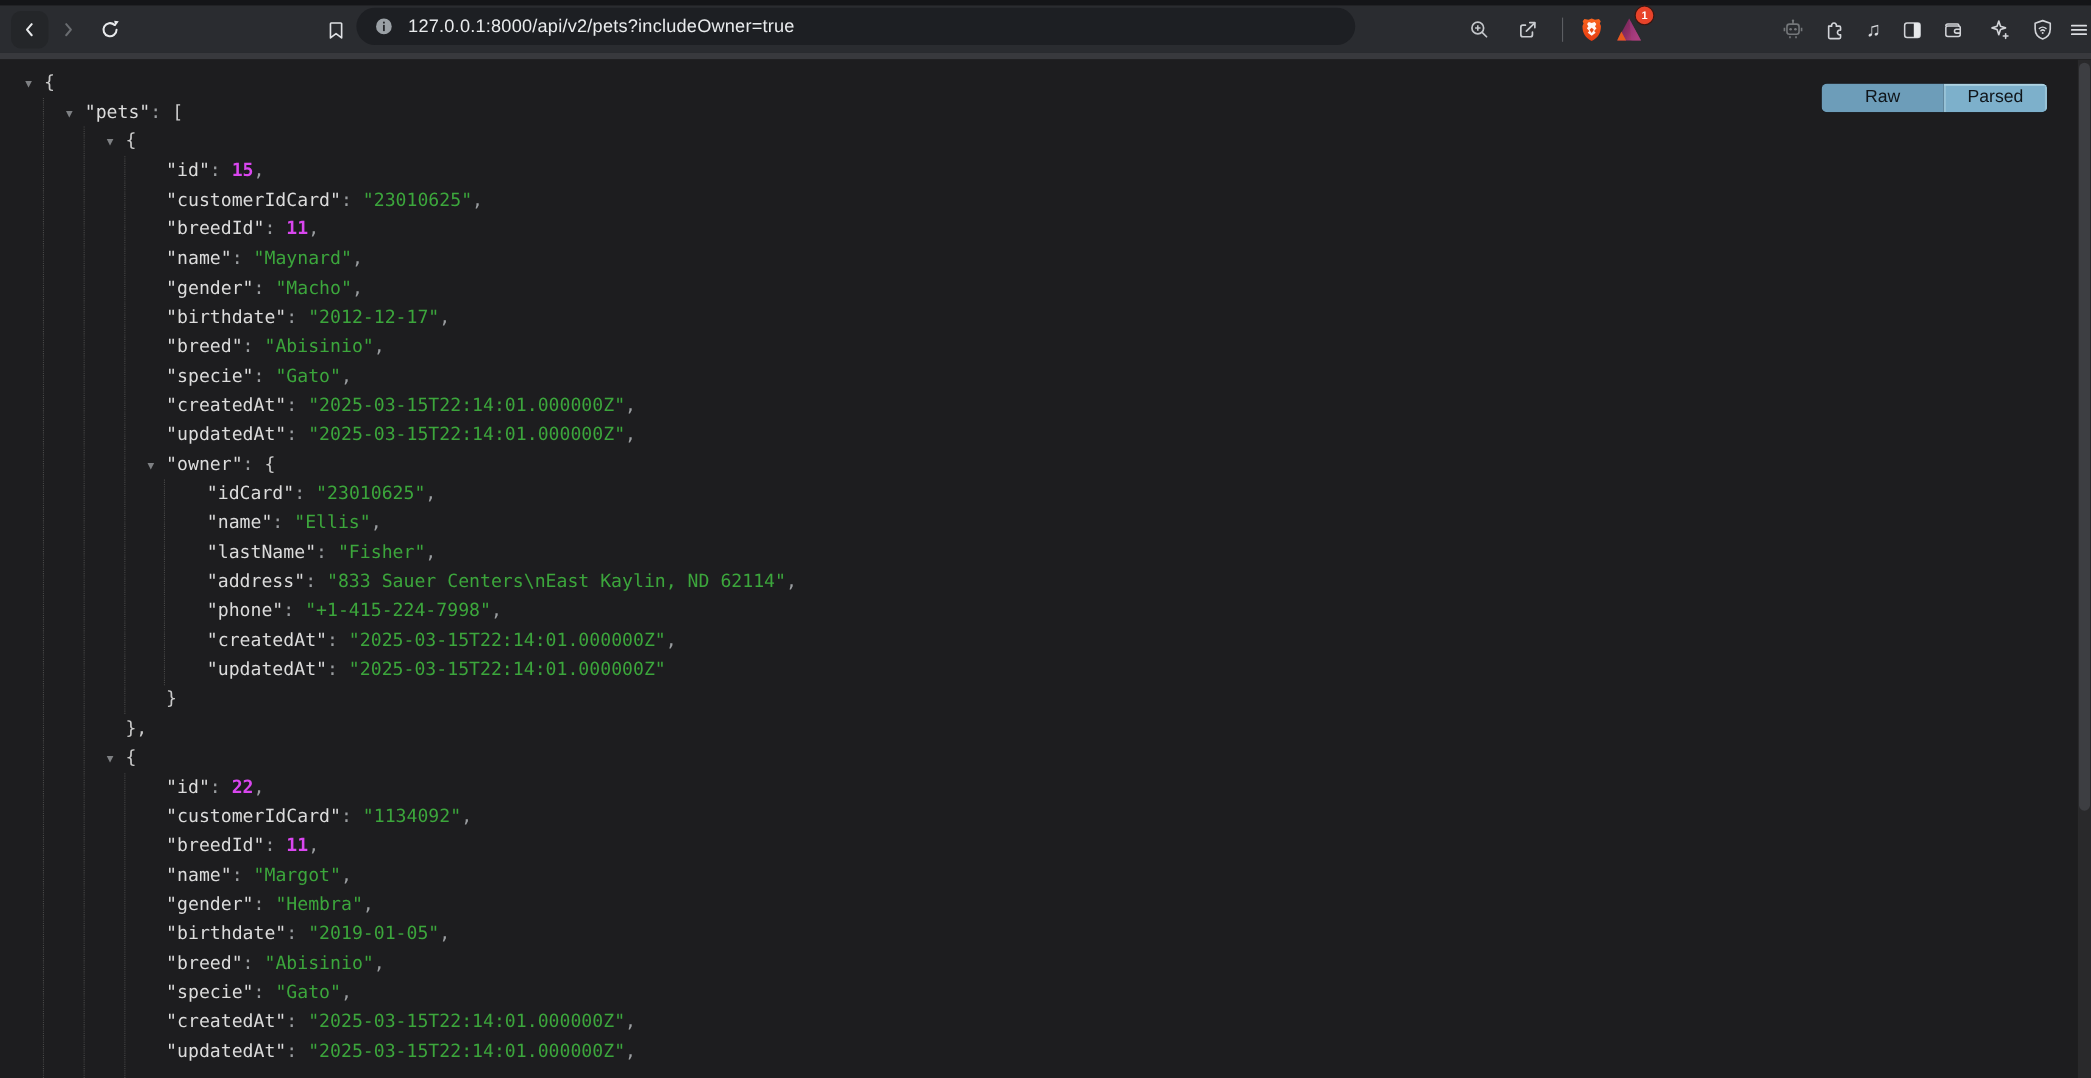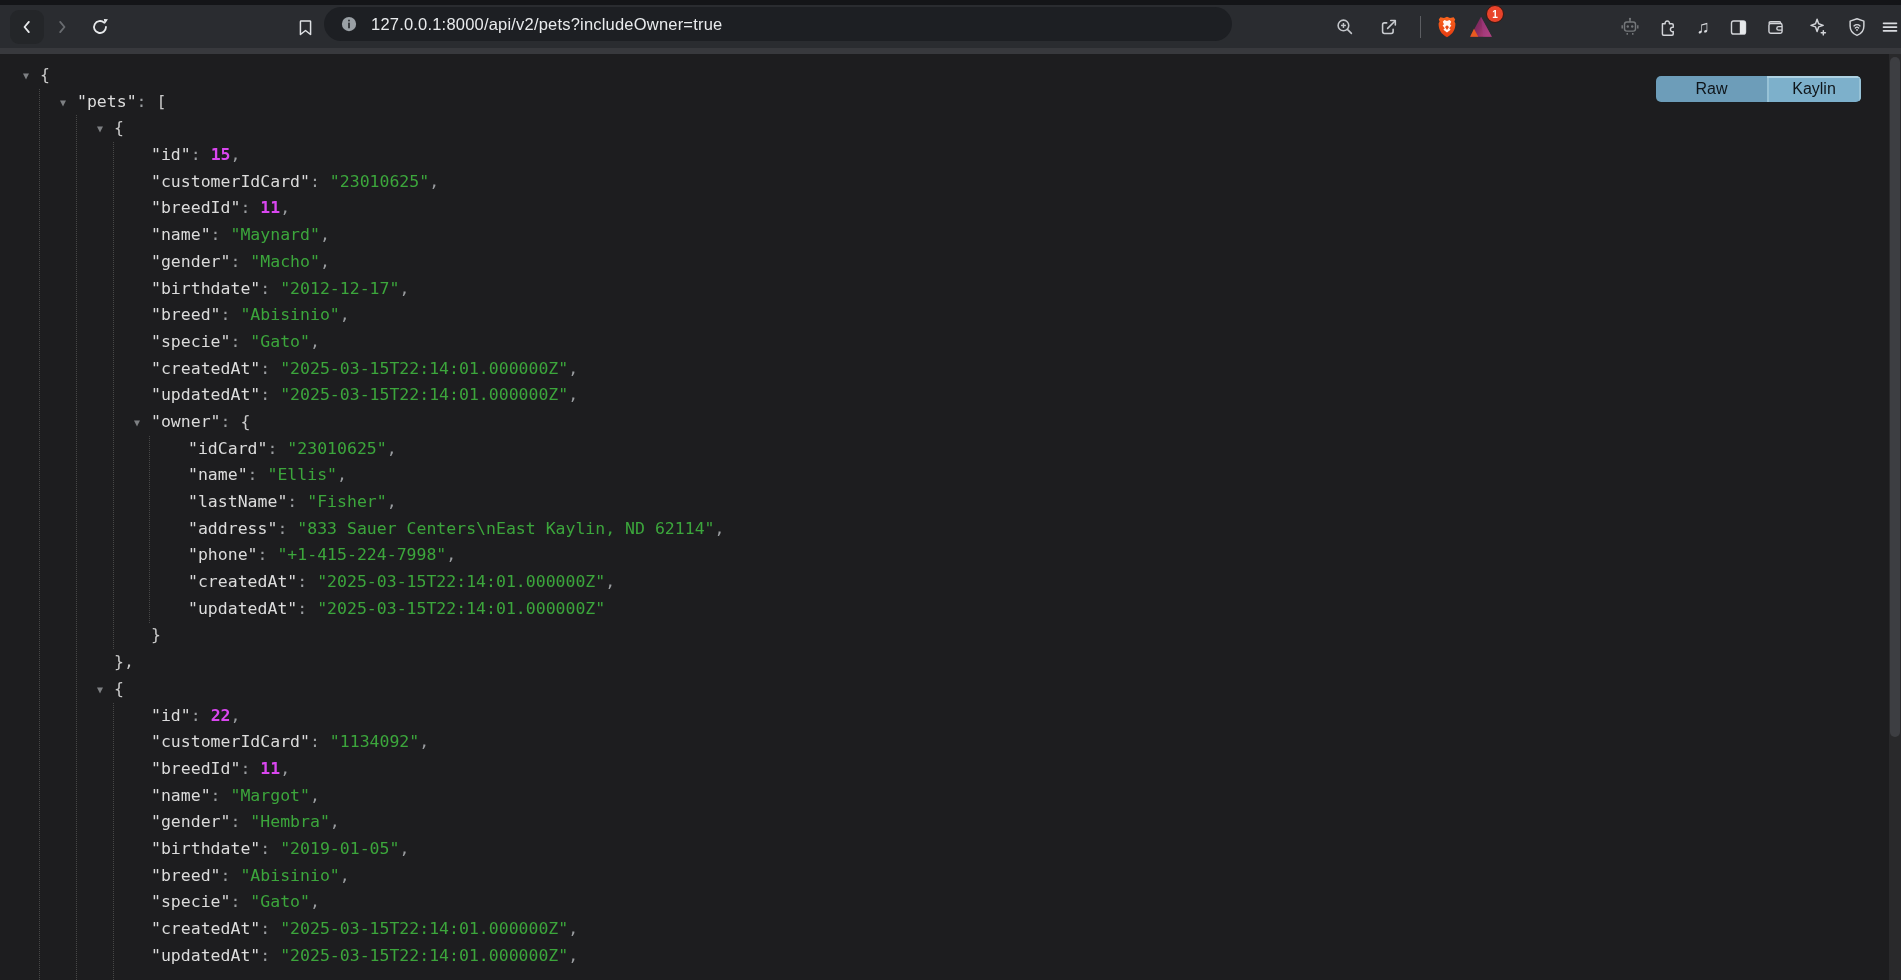--- a/index.html
+++ b/index.html
@@ -216,21 +216,21 @@
       </svg>
     </div>
   </div>
 
   <div class="tb-underline"></div>
 
   <div class="content">
 
     <div class="mode-toggle">
       <div class="mode-btn mode-raw">Raw</div>
-      <div class="mode-btn mode-parsed">Kaylin</div>
+      <div class="mode-btn mode-parsed">Parsed</div>
     </div>
 
     <div class="guide" style="left:39px;top:35px;height:891px;"></div>
     <div class="guide" style="left:76px;top:61px;height:865px;"></div>
     <div class="guide" style="left:113px;top:88px;height:507px;"></div>
     <div class="guide" style="left:149px;top:382px;height:187px;"></div>
     <div class="guide" style="left:113px;top:649px;height:277px;"></div>
 
     <div class="json-tree"><div class="ln" style="padding-left: 40px;"><span class="tri">▼</span><span class="tb">{</span></div><div class="ln" style="padding-left: 77px;"><span class="tri">▼</span><span class="tk">"pets"</span><span class="tp">: </span><span class="tb">[</span></div><div class="ln" style="padding-left: 114px;"><span class="tri">▼</span><span class="tb">{</span></div><div class="ln" style="padding-left: 151px;"><span class="tk">"id"</span><span class="tp">: </span><span class="tn">15</span><span class="tp">,</span></div><div class="ln" style="padding-left: 151px;"><span class="tk">"customerIdCard"</span><span class="tp">: </span><span class="ts">"23010625"</span><span class="tp">,</span></div><div class="ln" style="padding-left: 151px;"><span class="tk">"breedId"</span><span class="tp">: </span><span class="tn">11</span><span class="tp">,</span></div><div class="ln" style="padding-left: 151px;"><span class="tk">"name"</span><span class="tp">: </span><span class="ts">"Maynard"</span><span class="tp">,</span></div><div class="ln" style="padding-left: 151px;"><span class="tk">"gender"</span><span class="tp">: </span><span class="ts">"Macho"</span><span class="tp">,</span></div><div class="ln" style="padding-left: 151px;"><span class="tk">"birthdate"</span><span class="tp">: </span><span class="ts">"2012-12-17"</span><span class="tp">,</span></div><div class="ln" style="padding-left: 151px;"><span class="tk">"breed"</span><span class="tp">: </span><span class="ts">"Abisinio"</span><span class="tp">,</span></div><div class="ln" style="padding-left: 151px;"><span class="tk">"specie"</span><span class="tp">: </span><span class="ts">"Gato"</span><span class="tp">,</span></div><div class="ln" style="padding-left: 151px;"><span class="tk">"createdAt"</span><span class="tp">: </span><span class="ts">"2025-03-15T22:14:01.000000Z"</span><span class="tp">,</span></div><div class="ln" style="padding-left: 151px;"><span class="tk">"updatedAt"</span><span class="tp">: </span><span class="ts">"2025-03-15T22:14:01.000000Z"</span><span class="tp">,</span></div><div class="ln" style="padding-left: 151px;"><span class="tri">▼</span><span class="tk">"owner"</span><span class="tp">: </span><span class="tb">{</span></div><div class="ln" style="padding-left: 188px;"><span class="tk">"idCard"</span><span class="tp">: </span><span class="ts">"23010625"</span><span class="tp">,</span></div><div class="ln" style="padding-left: 188px;"><span class="tk">"name"</span><span class="tp">: </span><span class="ts">"Ellis"</span><span class="tp">,</span></div><div class="ln" style="padding-left: 188px;"><span class="tk">"lastName"</span><span class="tp">: </span><span class="ts">"Fisher"</span><span class="tp">,</span></div><div class="ln" style="padding-left: 188px;"><span class="tk">"address"</span><span class="tp">: </span><span class="ts">"833 Sauer Centers\nEast Kaylin, ND 62114"</span><span class="tp">,</span></div><div class="ln" style="padding-left: 188px;"><span class="tk">"phone"</span><span class="tp">: </span><span class="ts">"+1-415-224-7998"</span><span class="tp">,</span></div><div class="ln" style="padding-left: 188px;"><span class="tk">"createdAt"</span><span class="tp">: </span><span class="ts">"2025-03-15T22:14:01.000000Z"</span><span class="tp">,</span></div><div class="ln" style="padding-left: 188px;"><span class="tk">"updatedAt"</span><span class="tp">: </span><span class="ts">"2025-03-15T22:14:01.000000Z"</span></div><div class="ln" style="padding-left: 151px;"><span class="tb">}</span></div><div class="ln" style="padding-left: 114px;"><span class="tb">},</span></div><div class="ln" style="padding-left: 114px;"><span class="tri">▼</span><span class="tb">{</span></div><div class="ln" style="padding-left: 151px;"><span class="tk">"id"</span><span class="tp">: </span><span class="tn">22</span><span class="tp">,</span></div><div class="ln" style="padding-left: 151px;"><span class="tk">"customerIdCard"</span><span class="tp">: </span><span class="ts">"1134092"</span><span class="tp">,</span></div><div class="ln" style="padding-left: 151px;"><span class="tk">"breedId"</span><span class="tp">: </span><span class="tn">11</span><span class="tp">,</span></div><div class="ln" style="padding-left: 151px;"><span class="tk">"name"</span><span class="tp">: </span><span class="ts">"Margot"</span><span class="tp">,</span></div><div class="ln" style="padding-left: 151px;"><span class="tk">"gender"</span><span class="tp">: </span><span class="ts">"Hembra"</span><span class="tp">,</span></div><div class="ln" style="padding-left: 151px;"><span class="tk">"birthdate"</span><span class="tp">: </span><span class="ts">"2019-01-05"</span><span class="tp">,</span></div><div class="ln" style="padding-left: 151px;"><span class="tk">"breed"</span><span class="tp">: </span><span class="ts">"Abisinio"</span><span class="tp">,</span></div><div class="ln" style="padding-left: 151px;"><span class="tk">"specie"</span><span class="tp">: </span><span class="ts">"Gato"</span><span class="tp">,</span></div><div class="ln" style="padding-left: 151px;"><span class="tk">"createdAt"</span><span class="tp">: </span><span class="ts">"2025-03-15T22:14:01.000000Z"</span><span class="tp">,</span></div><div class="ln" style="padding-left: 151px;"><span class="tk">"updatedAt"</span><span class="tp">: </span><span class="ts">"2025-03-15T22:14:01.000000Z"</span><span class="tp">,</span></div></div>
 

